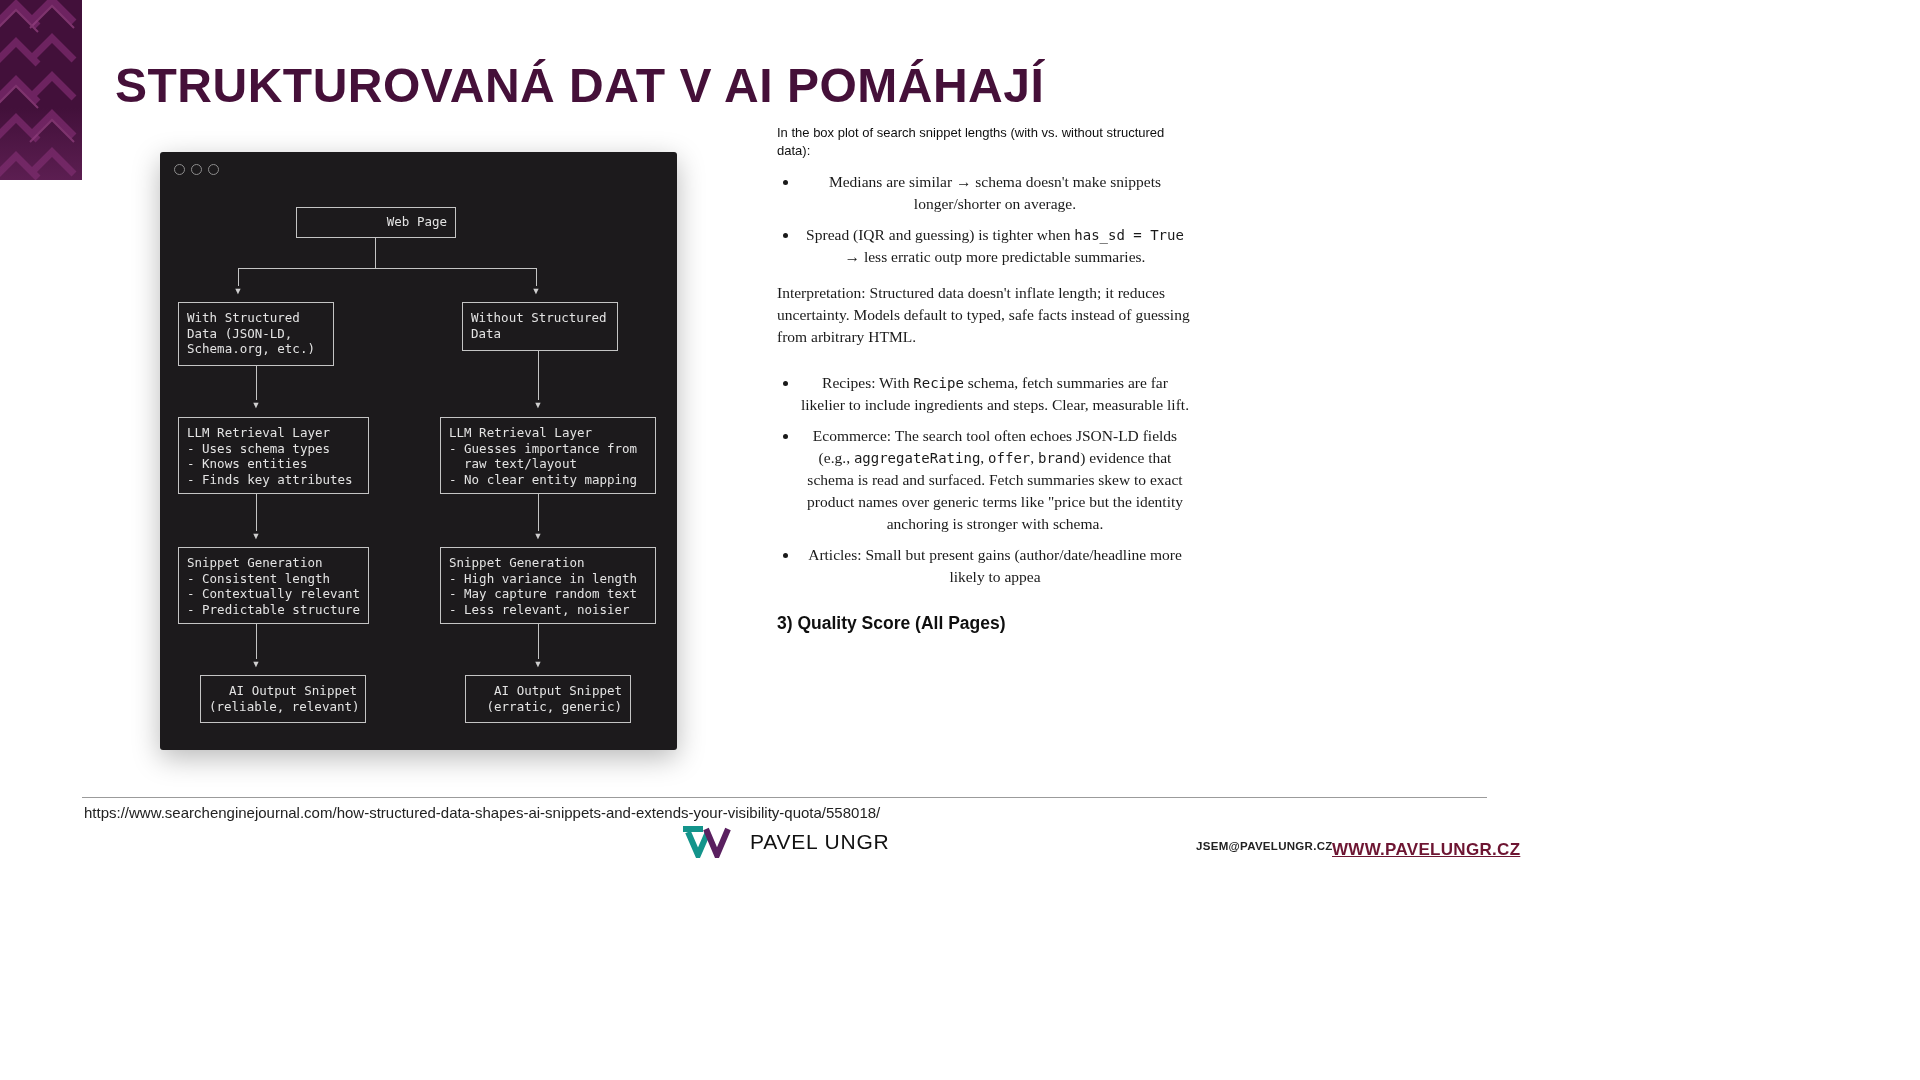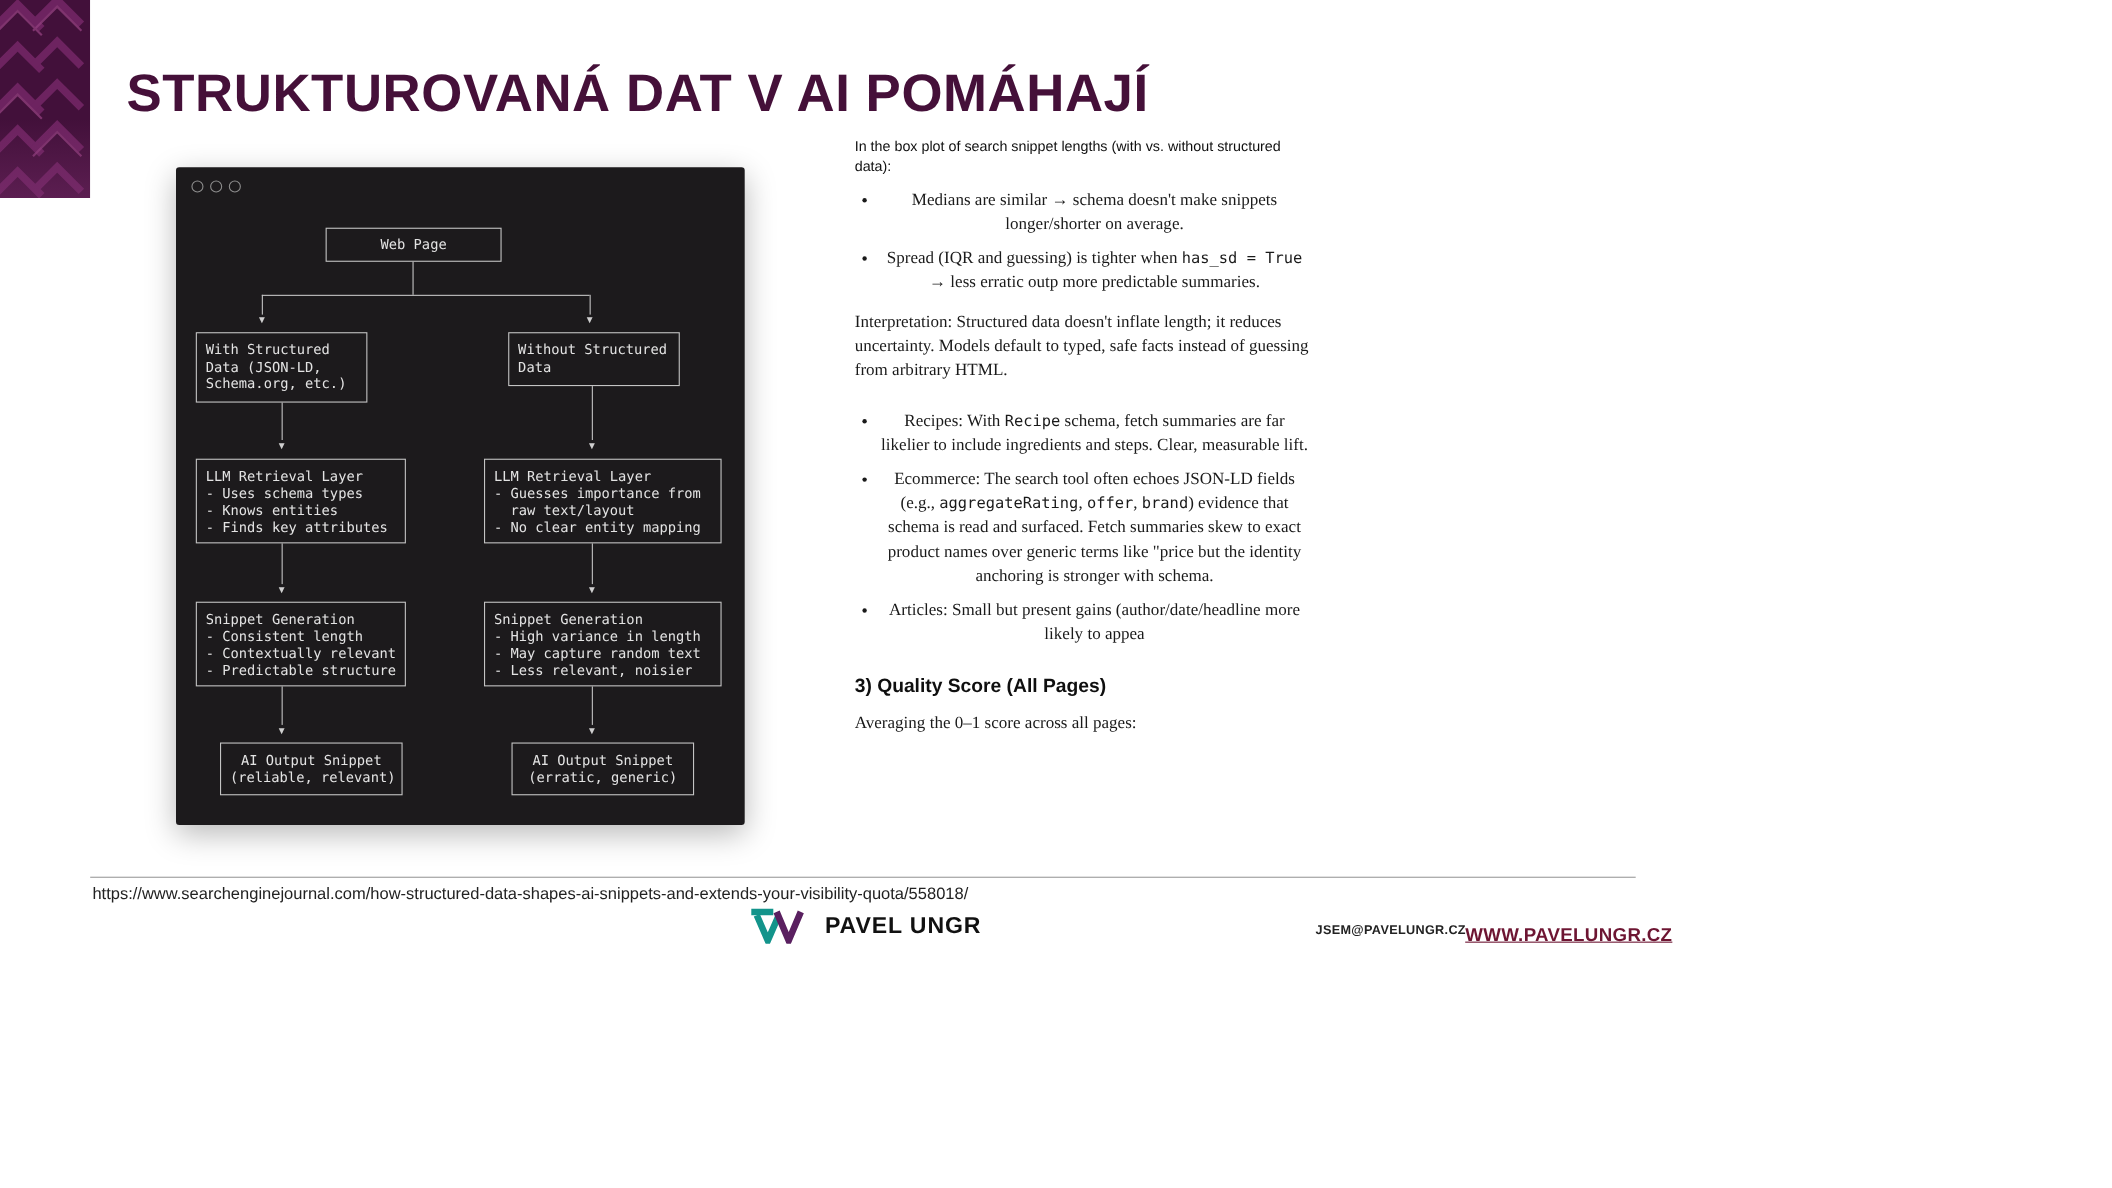--- a/index.html
+++ b/index.html
@@ -16,21 +16,21 @@
 
   
   .terminal{position:absolute;left:160px;top:152px;width:517px;height:598px;
             background:#1c1a1c;border-radius:3px;box-shadow:0 8px 28px rgba(0,0,0,.28);}
   .dots{position:absolute;left:14px;top:12px;display:flex;gap:6px;}
   .dot{width:11px;height:11px;border:1.5px solid #8d8d8d;border-radius:50%;box-sizing:border-box;}
 
   .box{position:absolute;border:1px solid #c4c4c4;color:#e3e3e3;background:transparent;
        font-family:"DejaVu Sans Mono",monospace;font-size:12.5px;line-height:15.5px;
        white-space:pre;padding:7px 8px;box-sizing:border-box;}
-  .box.center{text-align:center;}
+  .box.center{text-align:right;}
 
   .b-web{left:136px;top:55px;width:160px;height:31px;padding-top:6px;}
   .b-withsd{left:18px;top:150px;width:156px;height:64px;}
   .b-withoutsd{left:302px;top:150px;width:156px;height:49px;}
   .b-llml{left:18px;top:265px;width:191px;height:77px;}
   .b-llmr{left:280px;top:265px;width:216px;height:77px;}
   .b-snipl{left:18px;top:395px;width:191px;height:77px;}
   .b-snipr{left:280px;top:395px;width:216px;height:77px;}
   .b-outl{left:40px;top:523px;width:166px;height:48px;}
   .b-outr{left:305px;top:523px;width:166px;height:48px;}
@@ -49,21 +49,21 @@
   .rp-para{margin:0 0 10px 0;}
   .rp-bullets{margin:8px 0 14px 0;padding-left:22px;text-align:center;}
   .rp-bullets li{margin-bottom:9px;}
   .b{font-weight:400;}
   .code{font-family:"DejaVu Sans Mono",monospace;font-size:14px;}
 
   
   .footer-line{position:absolute;left:82px;top:797px;width:1405px;height:1px;background:#9b9b9b;}
   .source-url{position:absolute;left:84px;top:804px;font-size:15px;color:#222;}
   .brand{position:absolute;left:680px;top:826px;display:flex;align-items:center;gap:12px;}
-  .brand-name{font-weight:700;font-size:21px;letter-spacing:.8px;color:#111;}
+  .brand-name{font-weight:400;font-size:21px;letter-spacing:.8px;color:#111;}
   .email{position:absolute;left:1196px;top:840px;font-size:11.5px;font-weight:600;
          letter-spacing:.3px;color:#222;}
   .website{position:absolute;left:1332px;top:840px;font-size:17px;font-weight:700;
            letter-spacing:.3px;color:#6d1532;text-decoration:underline;cursor:pointer;}
 </style>
 </head>
 <body>
 
 <div class="slide">
 
@@ -168,21 +168,20 @@
       </section>
       <section class="rp-section">
         <ul class="rp-bullets">
           <li><span class="b">Recipes:</span><span> With </span><span class="code">Recipe</span><span> schema, fetch summaries are far likelier to include ingredients and steps. Clear, measurable lift.</span></li>
           <li><span class="b">Ecommerce:</span><span> The search tool often echoes JSON-LD fields (e.g., </span><span class="code">aggregateRating</span><span>, </span><span class="code">offer</span><span>, </span><span class="code">brand</span><span>) evidence that schema is read and surfaced. Fetch summaries skew to exact product names over generic terms like "price but the identity anchoring is stronger with schema.</span></li>
           <li><span class="b">Articles:</span><span> Small but present gains (author/date/headline more likely to appea</span></li>
         </ul>
       </section>
       <section class="rp-section">
         <h2 class="rp-heading">3) Quality Score (All Pages)</h2>
-        <p class="rp-para"><span>Averaging the 0–1 score across all pages:</span></p>
       </section>
     </div>
 
   <div class="footer-line"></div>
   <div class="source-url">https://www.searchenginejournal.com/how-structured-data-shapes-ai-snippets-and-extends-your-visibility-quota/558018/</div>
 
   <div class="brand">
     <svg width="58" height="32" viewBox="0 0 58 32">
       <path d="M3 3 h20" stroke="#13948b" stroke-width="6" fill="none"></path>
       <path d="M8 6 L18 29 L28 6" stroke="#13948b" stroke-width="6" fill="none"></path>

